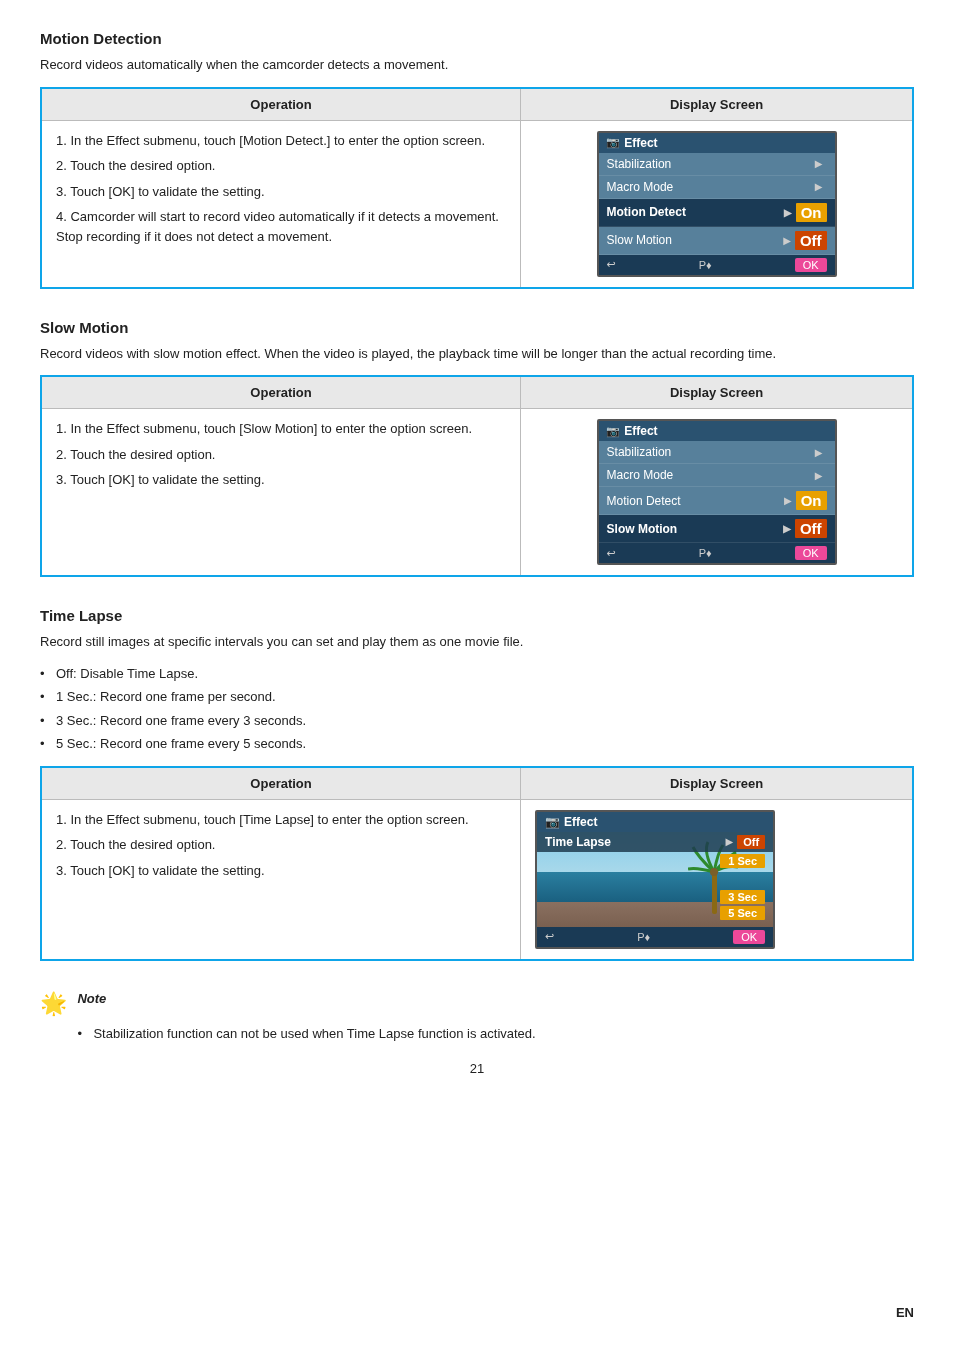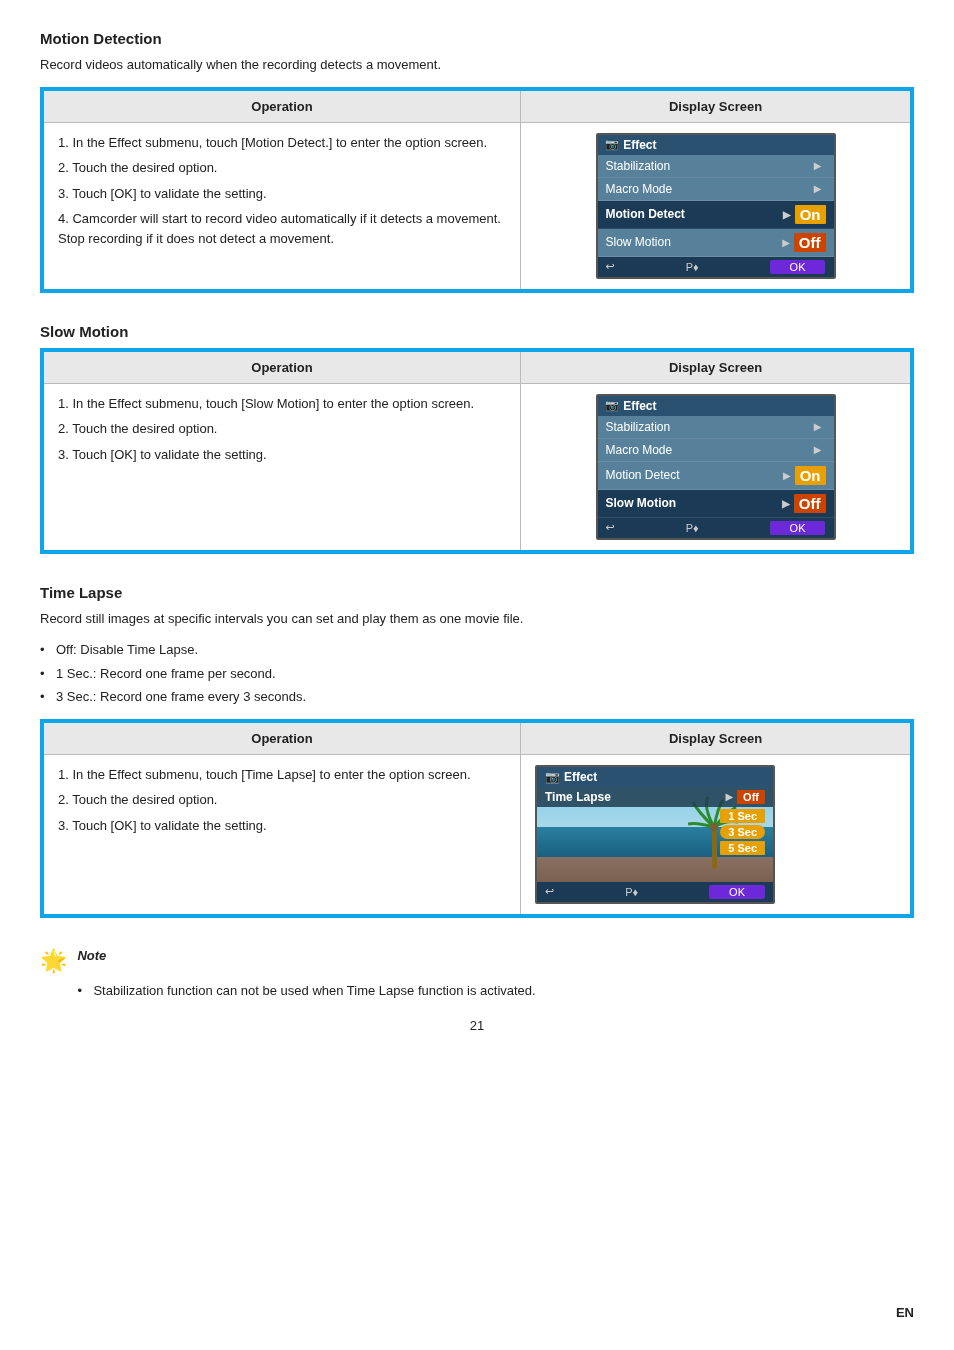--- a/index.html
+++ b/index.html
@@ -20,21 +20,21 @@
     p.desc {
       font-size: 13px;
       margin-bottom: 12px;
       line-height: 1.5;
     }
     .section { margin-bottom: 30px; }
     table.op-table {
       width: 100%;
       border-collapse: collapse;
       margin-bottom: 20px;
-      border: 4px solid #0ea5e9;
+      border: 2px solid #0ea5e9;
     }
     table.op-table th {
       background: #e8e8e8;
       border: 1px solid #bbb;
       padding: 8px 12px;
       font-weight: bold;
       font-size: 13px;
       text-align: center;
     }
     table.op-table td {
@@ -110,23 +110,23 @@
     .ds-bottom-bar {
       background: #1a3a55;
       display: flex;
       align-items: center;
       justify-content: space-between;
       padding: 3px 8px;
       color: #ccc;
       font-size: 11px;
     }
     .ds-bottom-bar .ok-btn {
-      background: #6d28d9;
-      color: #fff;
-      padding: 1px 20px;
+      background: #ec4899;
+      color: #fff;
+      padding: 1px 8px;
       font-size: 11px;
       border-radius: 2px;
     }
     .ds-tl-screen {
       background: #3a6a8a;
       border: 2px solid #555;
       border-radius: 2px;
       overflow: hidden;
       font-size: 12px;
       width: 240px;
@@ -178,21 +178,21 @@
       align-items: center;
       margin-top: 20px;
       position: relative;
     }
   </style>
 </head>
 <body>
 
 <div class="section">
   <h2>Motion Detection</h2>
-  <p class="desc">Record videos automatically when the recording detects a movement.</p>
+  <p class="desc">Record videos automatically when the camcorder detects a movement.</p>
   <table class="op-table">
     <thead>
       <tr>
         <th>Operation</th>
         <th>Display Screen</th>
       </tr>
     </thead>
     <tbody>
       <tr>
         <td class="op-cell">
@@ -236,20 +236,21 @@
             </div>
           </div>
         </td>
       </tr>
     </tbody>
   </table>
 </div>
 
 <div class="section">
   <h2>Slow Motion</h2>
+  <p class="desc">Record videos with slow motion effect. When the video is played, the playback time will be longer than the actual recording time.</p>
   <table class="op-table">
     <thead>
       <tr>
         <th>Operation</th>
         <th>Display Screen</th>
       </tr>
     </thead>
     <tbody>
       <tr>
         <td class="op-cell">
@@ -297,20 +298,21 @@
   </table>
 </div>
 
 <div class="section">
   <h2>Time Lapse</h2>
   <p class="desc">Record still images at specific intervals you can set and play them as one movie file.</p>
   <ul class="bullet-list">
     <li>Off: Disable Time Lapse.</li>
     <li>1 Sec.: Record one frame per second.</li>
     <li>3 Sec.: Record one frame every 3 seconds.</li>
+    <li>5 Sec.: Record one frame every 5 seconds.</li>
   </ul>
   <table class="op-table">
     <thead>
       <tr>
         <th>Operation</th>
         <th>Display Screen</th>
       </tr>
     </thead>
     <tbody>
       <tr>
@@ -351,21 +353,21 @@
               </svg>
 
               <div style="position:absolute;top:0;left:0;right:0;background:rgba(30,60,80,0.85);display:flex;align-items:center;padding:3px 8px;">
                 <span style="color:#fff;font-size:12px;font-weight:bold;flex:1;">Time Lapse</span>
                 <span style="color:#ccc;font-size:10px;margin:0 4px;">▶</span>
                 <span style="background:#cc4400;color:#fff;padding:1px 6px;font-size:11px;font-weight:bold;border-radius:1px;">Off</span>
               </div>
 
               <div style="position:absolute;top:22px;right:8px;display:flex;flex-direction:column;gap:2px;">
                 <span style="background:#e8a000;color:#fff;padding:1px 8px;font-size:11px;font-weight:bold;border-radius:1px;text-align:center;">1 Sec</span>
-                <span style="background:#e8a000;color:#fff;padding:1px 8px;font-size:11px;font-weight:bold;border-radius:7px;text-align:center;">3 Sec</span>
+                <span style="background:#e8a000;color:#fff;padding:1px 8px;font-size:11px;font-weight:bold;border-radius:1px;text-align:center;margin-top:20px;">3 Sec</span>
                 <span style="background:#e8a000;color:#fff;padding:1px 8px;font-size:11px;font-weight:bold;border-radius:1px;text-align:center;">5 Sec</span>
               </div>
             </div>
             <div class="ds-bottom-bar">
               <span>↩</span>
               <span>P♦</span>
               <span class="ok-btn">OK</span>
             </div>
           </div>
         </td>

